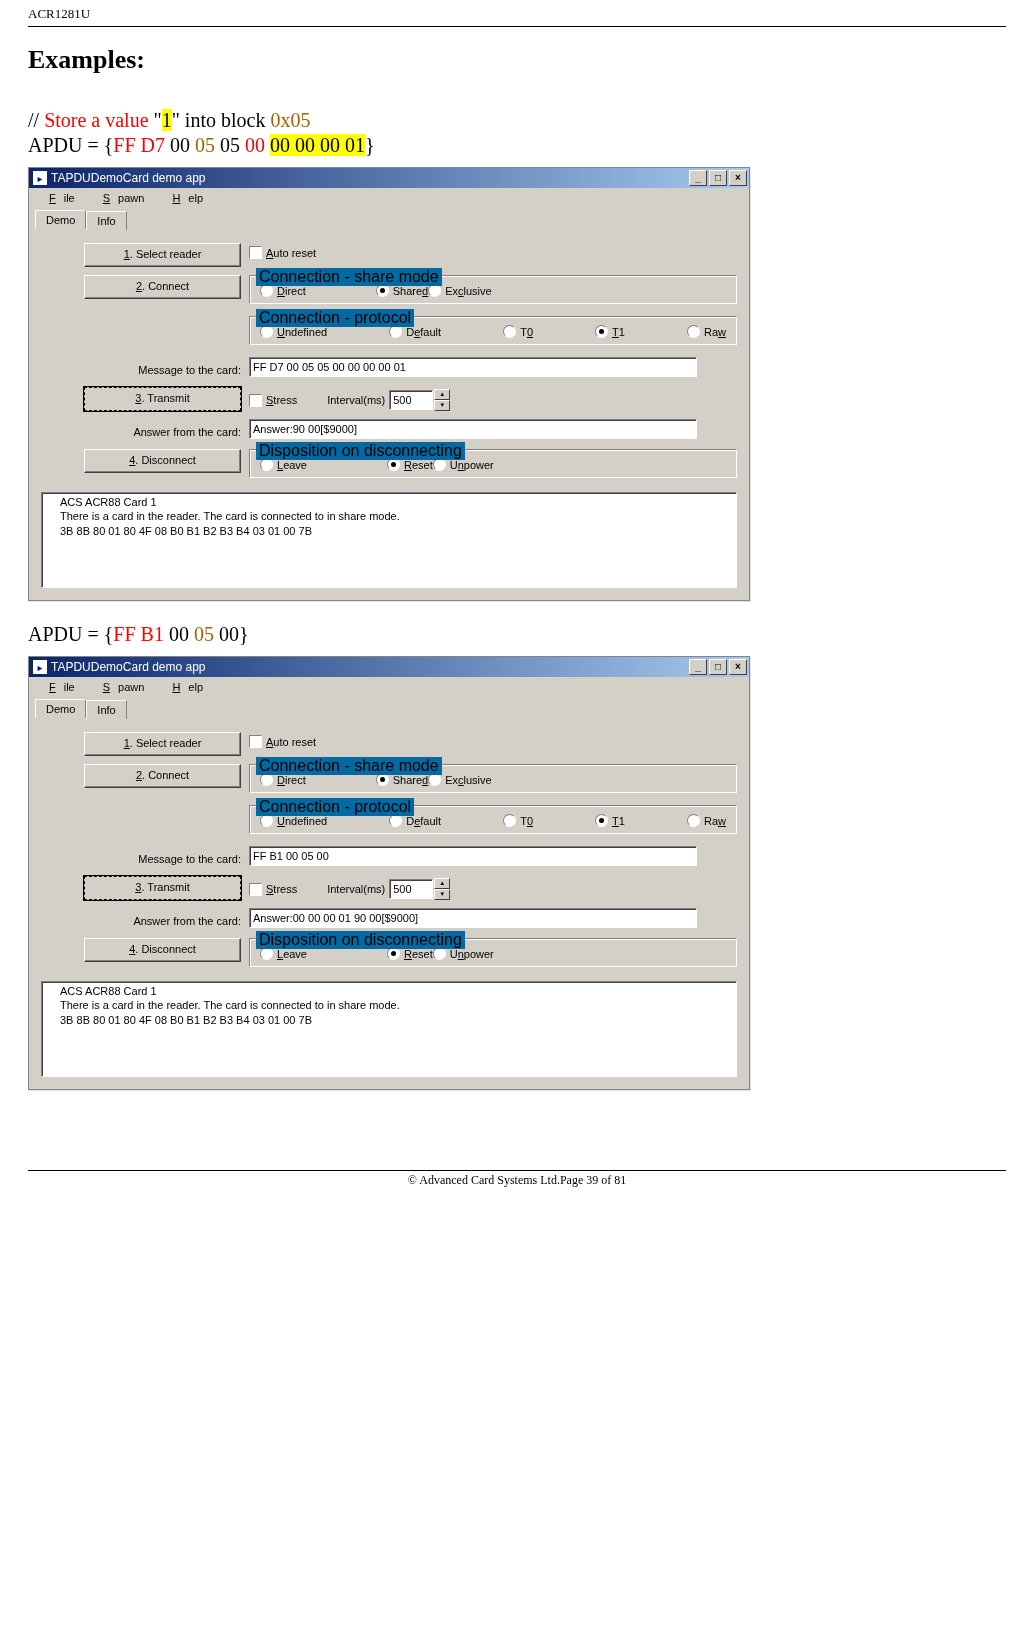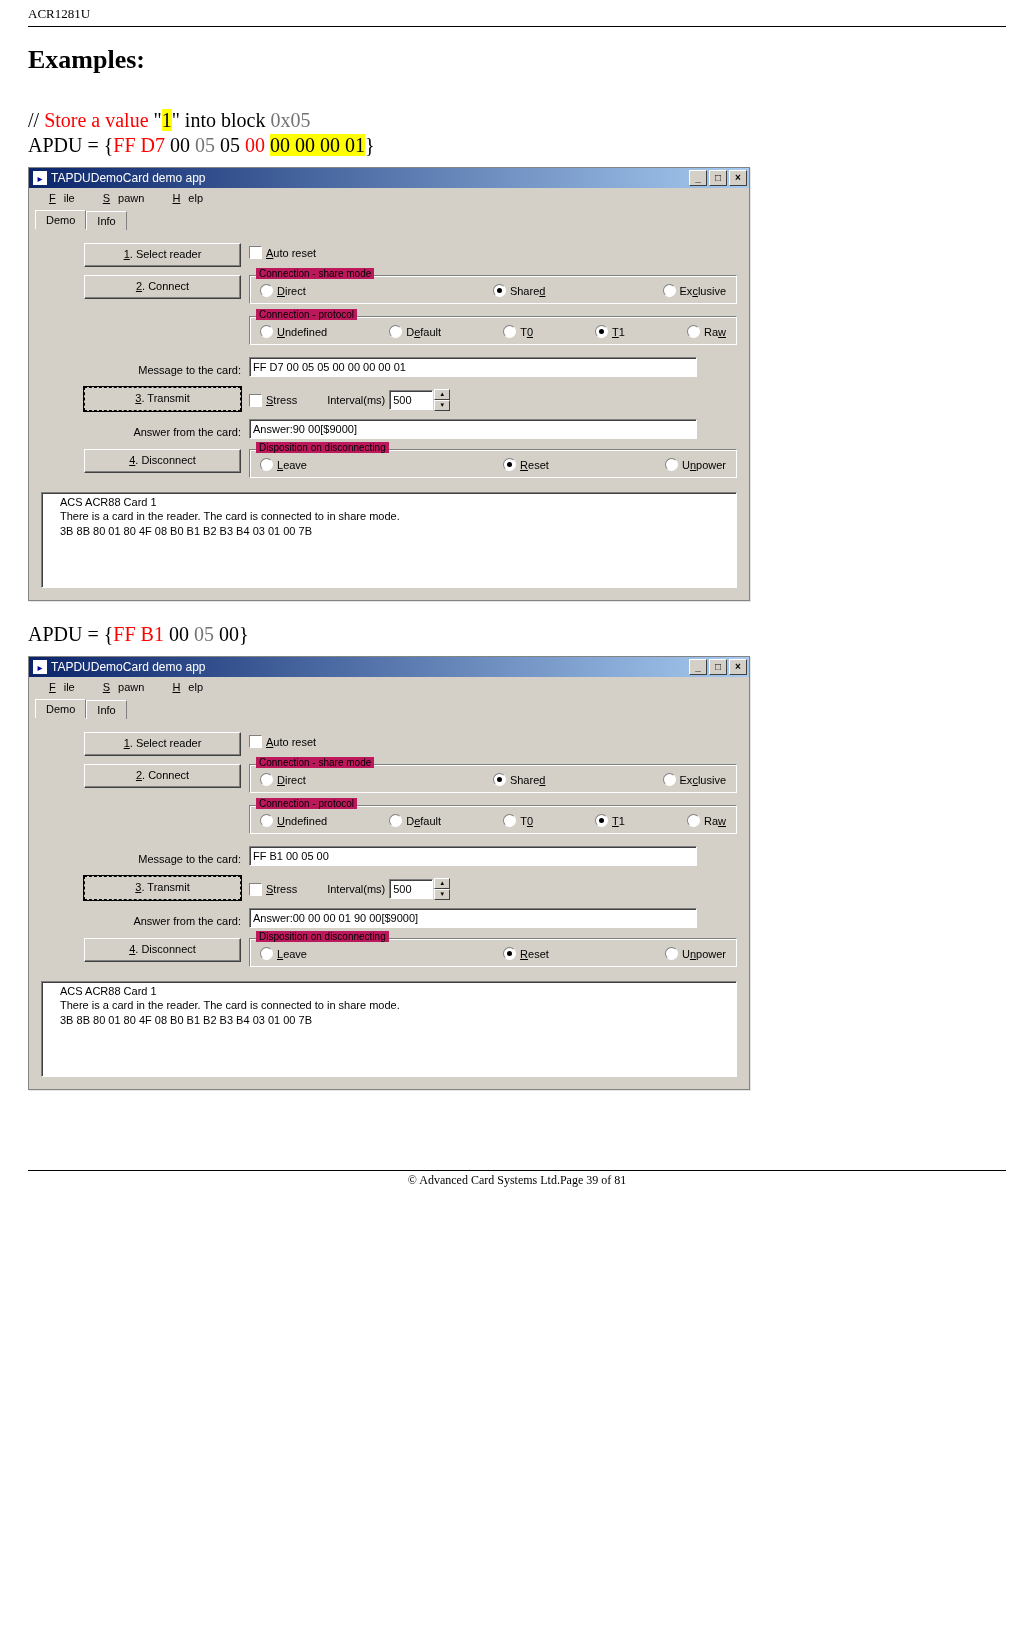--- a/index.html
+++ b/index.html
@@ -2,56 +2,56 @@
 <html><head>
 <meta charset="utf-8">
 <style>
 body{margin:0;padding:0;font-family:"Times New Roman",serif;background:#fff;color:#000;width:1034px}
 .page{padding:0 28px 0 28px}
 .header-top{font-size:13px;padding-top:6px}
 .header-rule{border:none;border-top:1px solid #000;margin-top:4px;margin-bottom:18px}
 .examples-title{font-size:26px;font-weight:bold;margin-bottom:34px}
 .code-line{font-size:20px;margin-bottom:2px}
 .red{color:#f00}
-.blue{color:#737373}
+.blue{color:#a16207}
 .hl{background:#ff0}
 .app{width:720px;border:1px solid #848484;background:#d4d0c8;font-family:Tahoma,Arial,sans-serif;font-size:11px;margin-top:10px;margin-bottom:22px;box-shadow:1px 1px 0 rgba(0,0,0,0.1)}
 .titlebar{background:linear-gradient(to right,#0a246a,#a6caf0);color:#fff;height:20px;display:flex;align-items:center;padding:0 2px 0 4px;font-size:12px}
 .titlebar-icon{width:14px;height:14px;background:#fff;margin-right:4px;display:flex;align-items:center;justify-content:center;font-size:10px;color:#00a}
 .titlebar-text{flex:1}
 .winbtns{display:flex;gap:2px}
 .winbtn{width:16px;height:14px;background:#d4d0c8;border:1px solid #fff;border-right-color:#404040;border-bottom-color:#404040;display:flex;align-items:center;justify-content:center;font-family:Arial;font-size:10px;font-weight:bold;color:#000;line-height:1}
 .menubar{display:flex;gap:4px;padding:2px 4px;font-size:11px}
 .menubar span{padding:2px 8px}
 .u{text-decoration:underline}
 .tabs{margin:2px 6px 0 6px;position:relative}
 .tab{display:inline-block;padding:3px 10px;background:#d4d0c8;border:1px solid #fff;border-right-color:#808080;border-bottom:none;position:relative;font-size:11px}
 .tab.inactive{background:#d4d0c8;border-top-color:#fff;top:1px}
 .client{padding:14px 12px 12px 12px}
 .row{display:flex;align-items:flex-start;margin-bottom:8px}
 .leftcol{width:200px;display:flex;justify-content:flex-end;align-items:center;padding-right:8px;min-height:22px}
 .rightcol{flex:1}
 .wbtn{width:155px;height:22px;background:#d4d0c8;border:1px solid #fff;border-right-color:#404040;border-bottom-color:#404040;box-shadow:inset -1px -1px 0 #808080,inset 1px 1px 0 #d4d0c8;font-size:11px;text-align:center;line-height:20px}
 .wbtn.focus{border:1px dashed #000;box-shadow:0 0 0 1px #000}
 .fieldset{border:1px solid #808080;border-right-color:#fff;border-bottom-color:#fff;padding:8px 10px 6px 10px;position:relative;margin-bottom:4px;box-shadow:inset 1px 1px 0 #fff}
-.fieldset-label{position:absolute;top:-8px;left:6px;background:#be185d;padding:0 3px;font-size:10px}
+.fieldset-label{position:absolute;top:-8px;left:6px;background:#0369a1;padding:0 3px;font-size:16px}
 .radios{display:flex;gap:0;flex-wrap:nowrap}
 .radio{display:flex;align-items:center;gap:4px;font-size:11px}
 .rdot{width:11px;height:11px;border-radius:50%;background:#fff;border:1px solid #808080;border-right-color:#fff;border-bottom-color:#fff;display:flex;align-items:center;justify-content:center;flex:0 0 auto}
 .rdot.on::after{content:"";width:5px;height:5px;border-radius:50%;background:#000}
 .chk{width:11px;height:11px;background:#fff;border:1px solid #808080;border-right-color:#fff;border-bottom-color:#fff;display:inline-block;vertical-align:middle;margin-right:4px;flex:0 0 auto}
 .textinput{background:#fff;border:1px solid #808080;border-right-color:#fff;border-bottom-color:#fff;box-shadow:inset 1px 1px 0 #404040;height:18px;padding:0 3px;font-size:11px;line-height:18px;font-family:Tahoma,Arial,sans-serif}
 .label-txt{font-size:11px;padding-top:3px}
 .spin{display:flex;align-items:center}
 .spin .textinput{width:36px}
 .spinbtns{display:flex;flex-direction:column;margin-left:1px}
 .spinbtn{width:14px;height:9px;background:#d4d0c8;border:1px solid #fff;border-right-color:#404040;border-bottom-color:#404040;font-size:7px;line-height:7px;text-align:center}
 .logbox{margin:10px 0 0 0;background:#fff;border:1px solid #808080;border-right-color:#fff;border-bottom-color:#fff;box-shadow:inset 1px 1px 0 #404040;height:90px;padding:2px 18px;font-size:11px;font-family:Tahoma,Arial,sans-serif;white-space:pre-line;line-height:1.3}
 .footer{margin-top:80px;border-top:1px solid #000;display:flex;justify-content:center;font-size:12px;padding-top:2px;padding-bottom:10px}
-.r3{justify-content:space-between}
+.r3{justify-content:flex-start}
 </style>
 </head>
 <body>
 
 <div class="page">
   <div class="header-top">ACR1281U</div>
   <hr class="header-rule">
 
   <div class="examples-title">Examples:</div>
 

